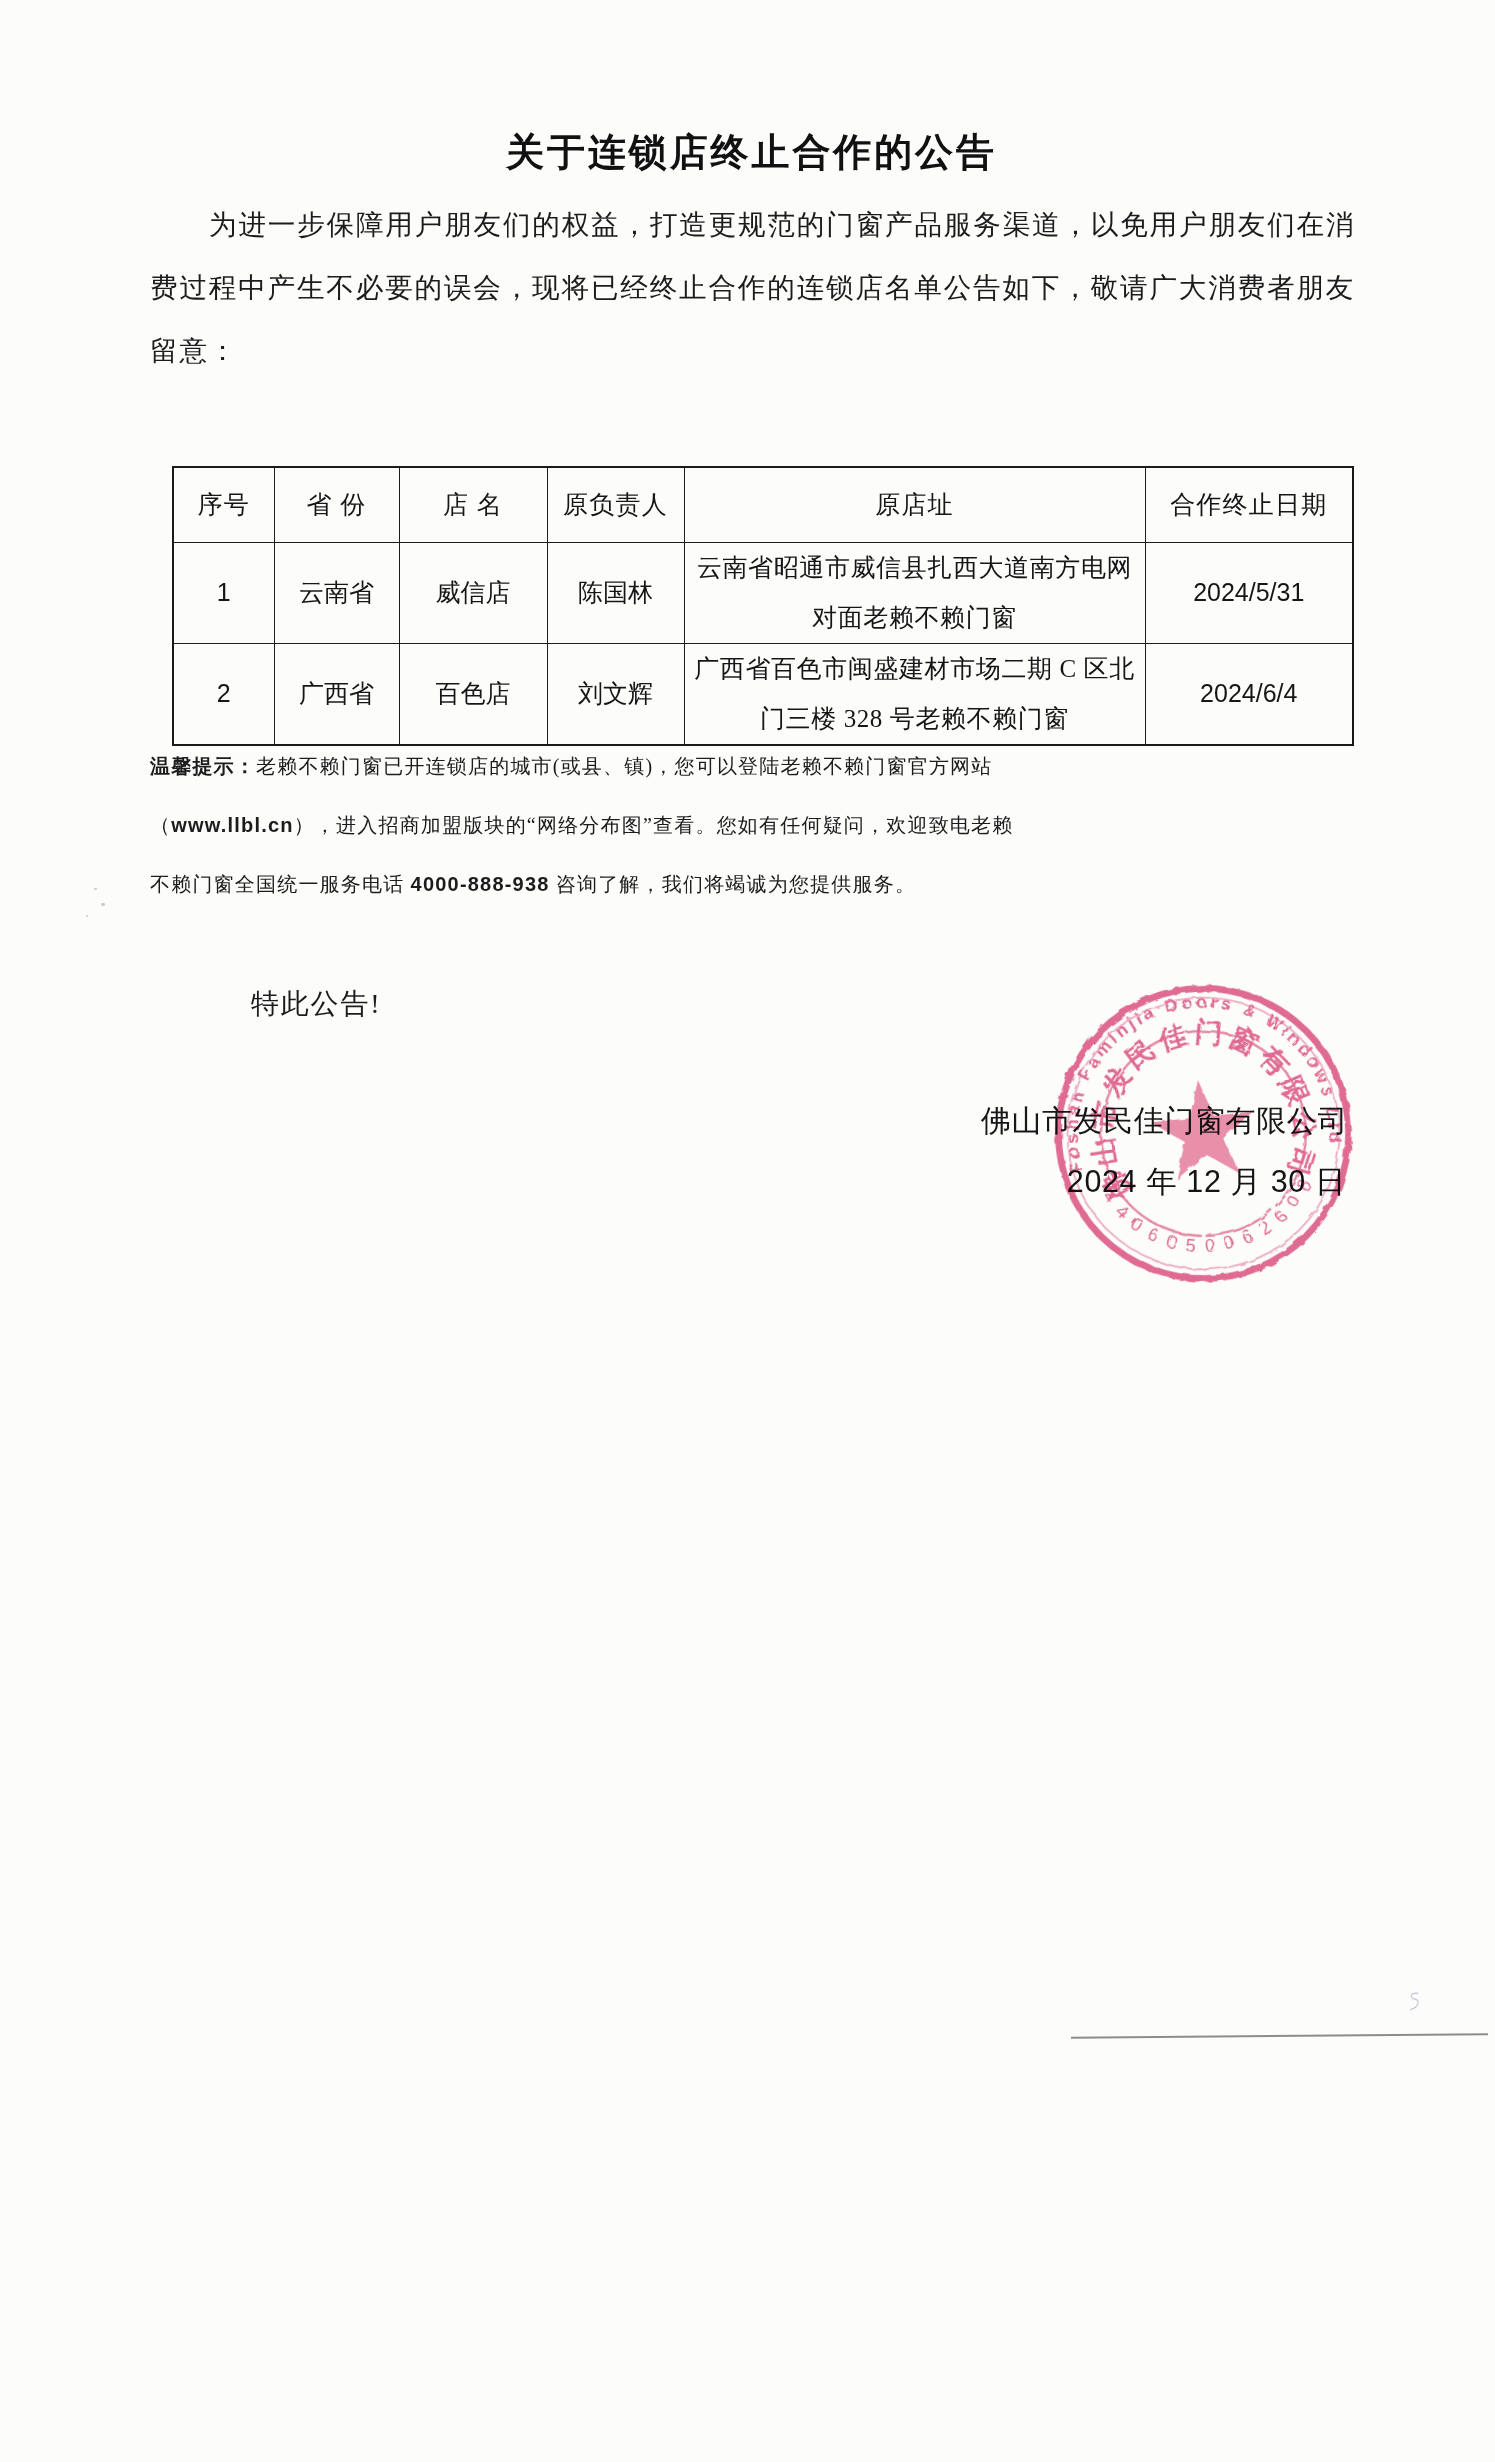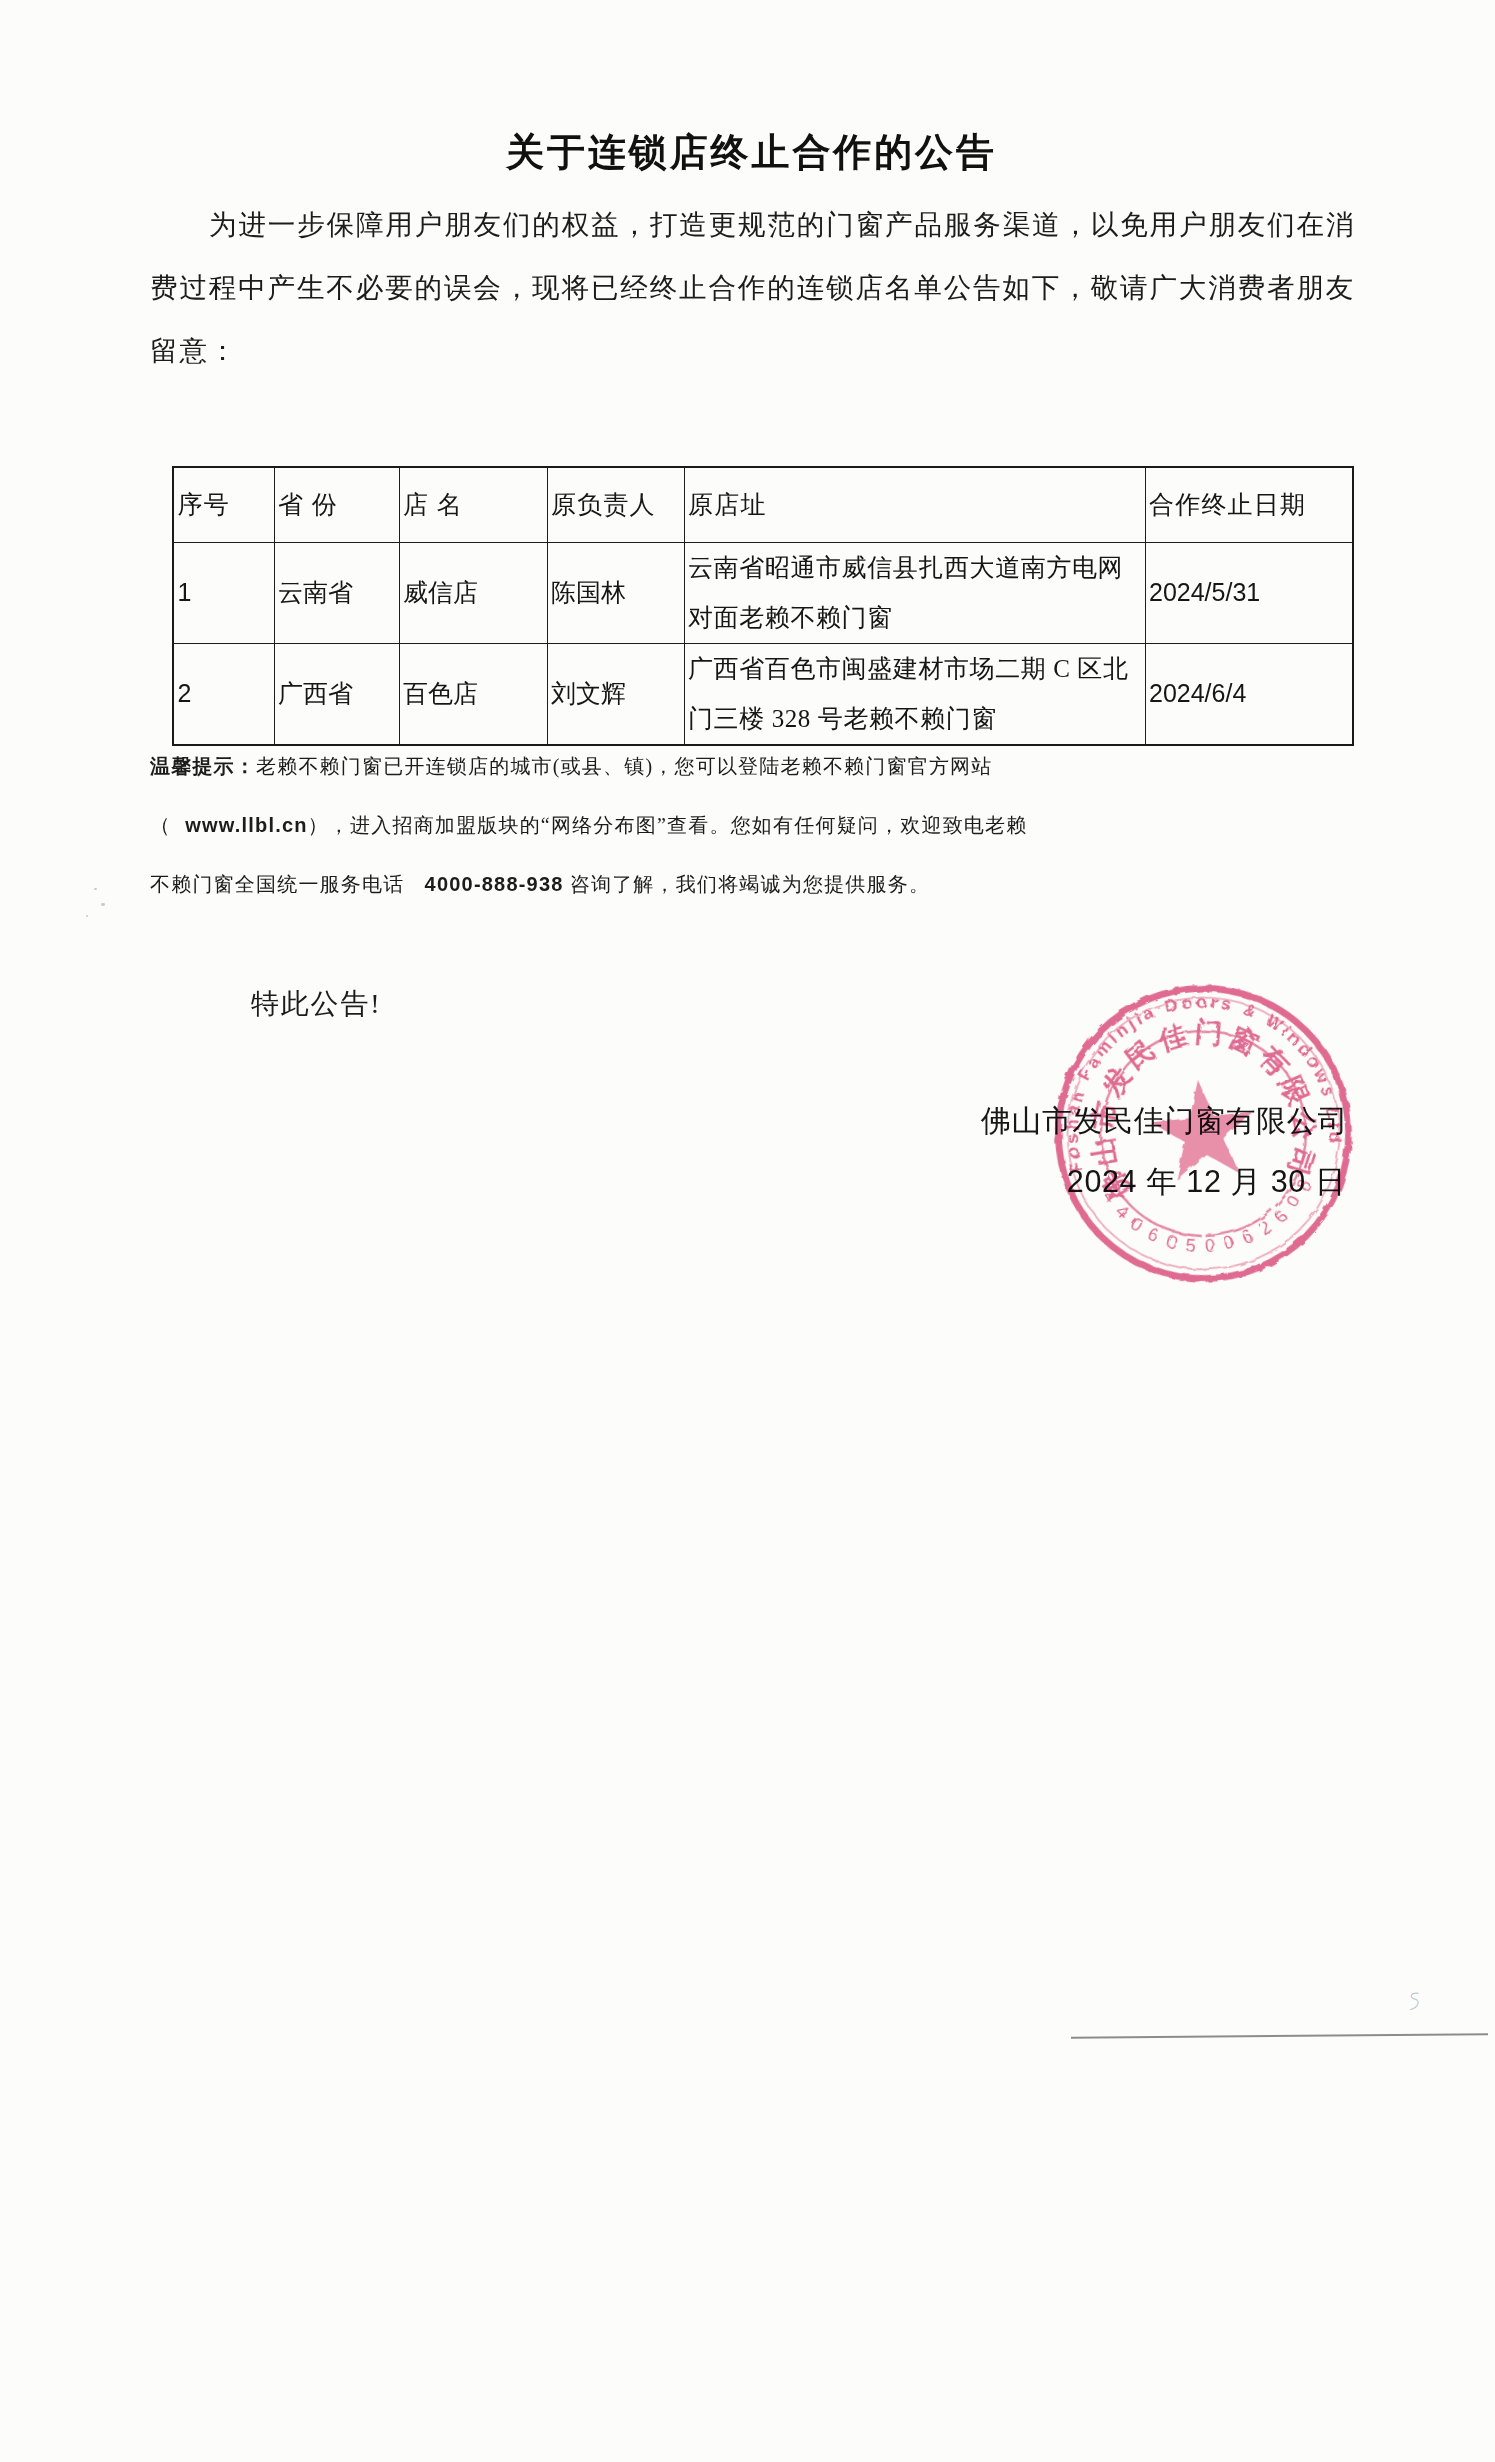--- a/index.html
+++ b/index.html
@@ -18,31 +18,31 @@
     font-family:Liberation Sans, sans-serif;
     font-weight:700;font-size:38px;letter-spacing:2.9px;color:#111;
   }
   
   .para{position:absolute;left:150px;width:1214px;}
   .intro{top:193px;font-size:27.6px;line-height:63px;letter-spacing:1.8px;}
   .notice{top:737px;font-size:20px;line-height:59px;letter-spacing:1.2px;}
   .doc-line{white-space:nowrap;}
   .doc-line.indent{text-indent:59px;}
   .b{font-weight:700;}
-  .sans{font-family:"Liberation Sans","DejaVu Sans",sans-serif;margin-left:14px;}
+  .sans{font-family:"Liberation Sans","DejaVu Sans",sans-serif;}
   
   .tbl-wrap{position:absolute;left:172px;top:466px;}
   table.stores{
     border-collapse:collapse;table-layout:fixed;width:1180px;
     font-size:25px;color:#161616;
   }
   table.stores td,table.stores th{
     border:1.8px solid #1d1d1d;
     font-weight:400;padding:0 3.5px;
-    text-align:left;vertical-align:middle;
+    text-align:center;vertical-align:middle;
     overflow:hidden;
   }
   table.stores{border:2.9px solid #1a1a1a;}
   thead tr{height:75px;}
   tbody tr:nth-child(1){height:79px;}
   tbody tr:nth-child(2){height:86px;}
   col.c0{width:101px;}col.c1{width:125px;}col.c2{width:148px;}
   col.c3{width:137px;}col.c4{width:461px;}col.c5{width:208px;}
   td.addr{text-align:left;line-height:50px;letter-spacing:0.6px;padding:3.5px 4.7px;}
   .num{font-family:"Liberation Sans","DejaVu Sans",sans-serif;}

